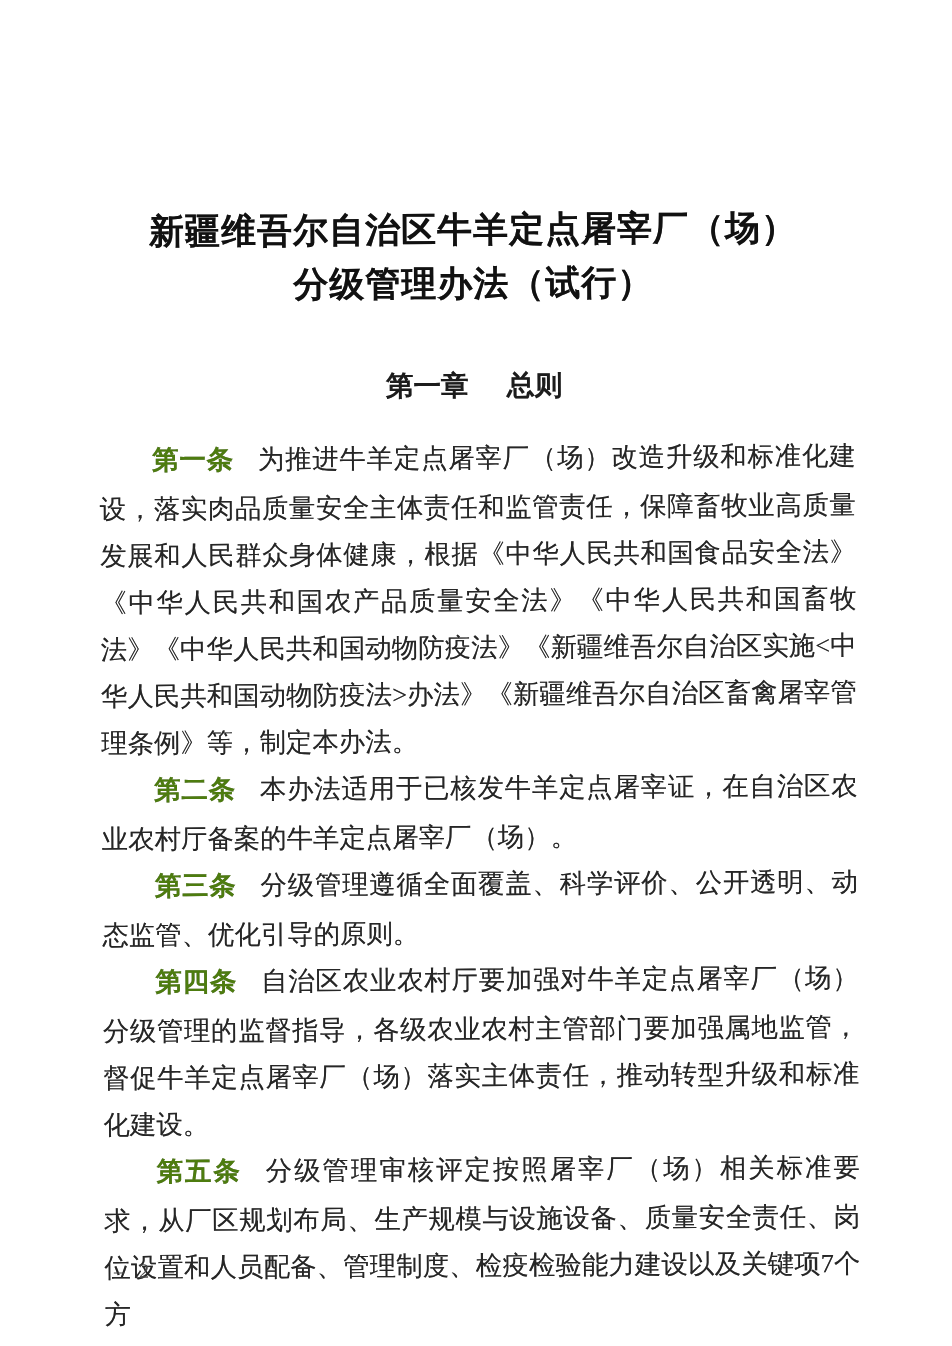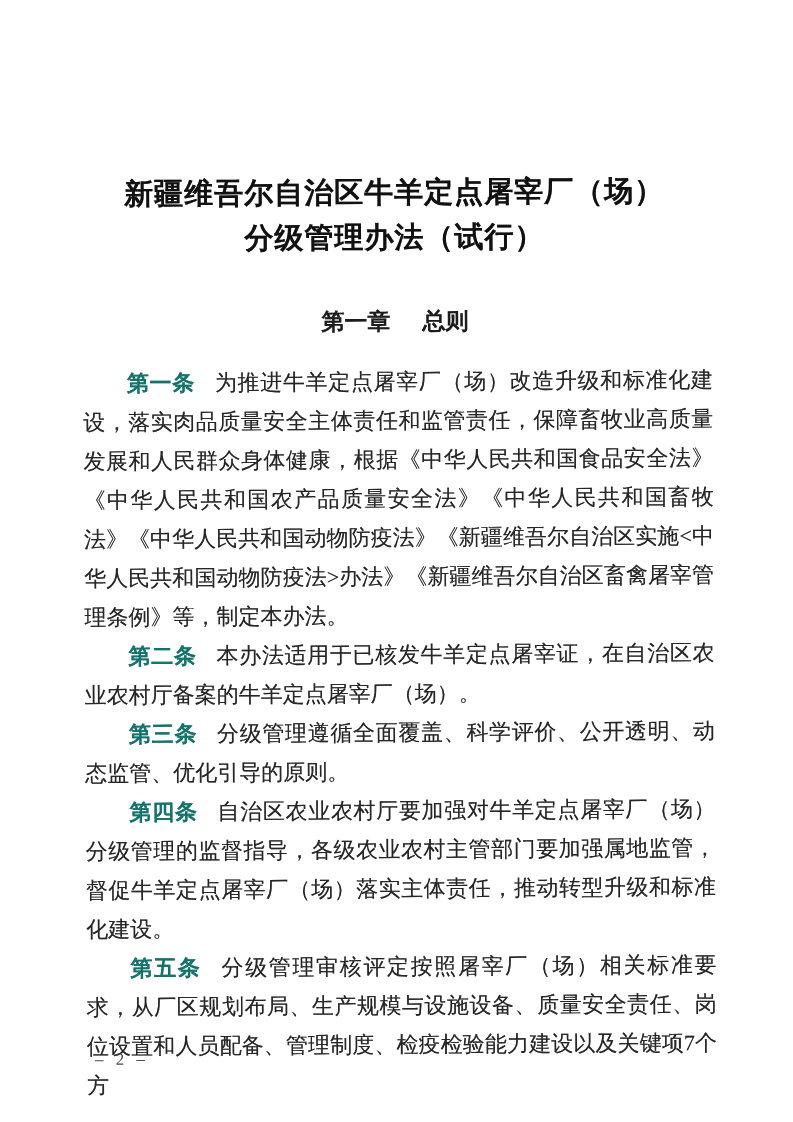--- a/index.html
+++ b/index.html
@@ -52,22 +52,22 @@
     text-justify: inter-character;
     color: #262626;
     text-shadow: 0 0 0.4px rgba(0,0,0,0.45);
   }
   .body-text p {
     margin: 0;
     text-indent: 44px;
   }
   .art-label {
     font-weight: bold;
-    font-family: Liberation Sans, sans-serif;
-    color: #0f766e;
+    font-family: Liberation Mono, monospace;
+    color: #4d7c0f;
     margin-right: 20px;
   }
   .page-number {
     position: absolute;
     left: 92px;
     top: 1048px;
     font-size: 17px;
     letter-spacing: 4px;
     color: #4a4a4a;
     font-family: "Liberation Serif", "DejaVu Serif", serif;

